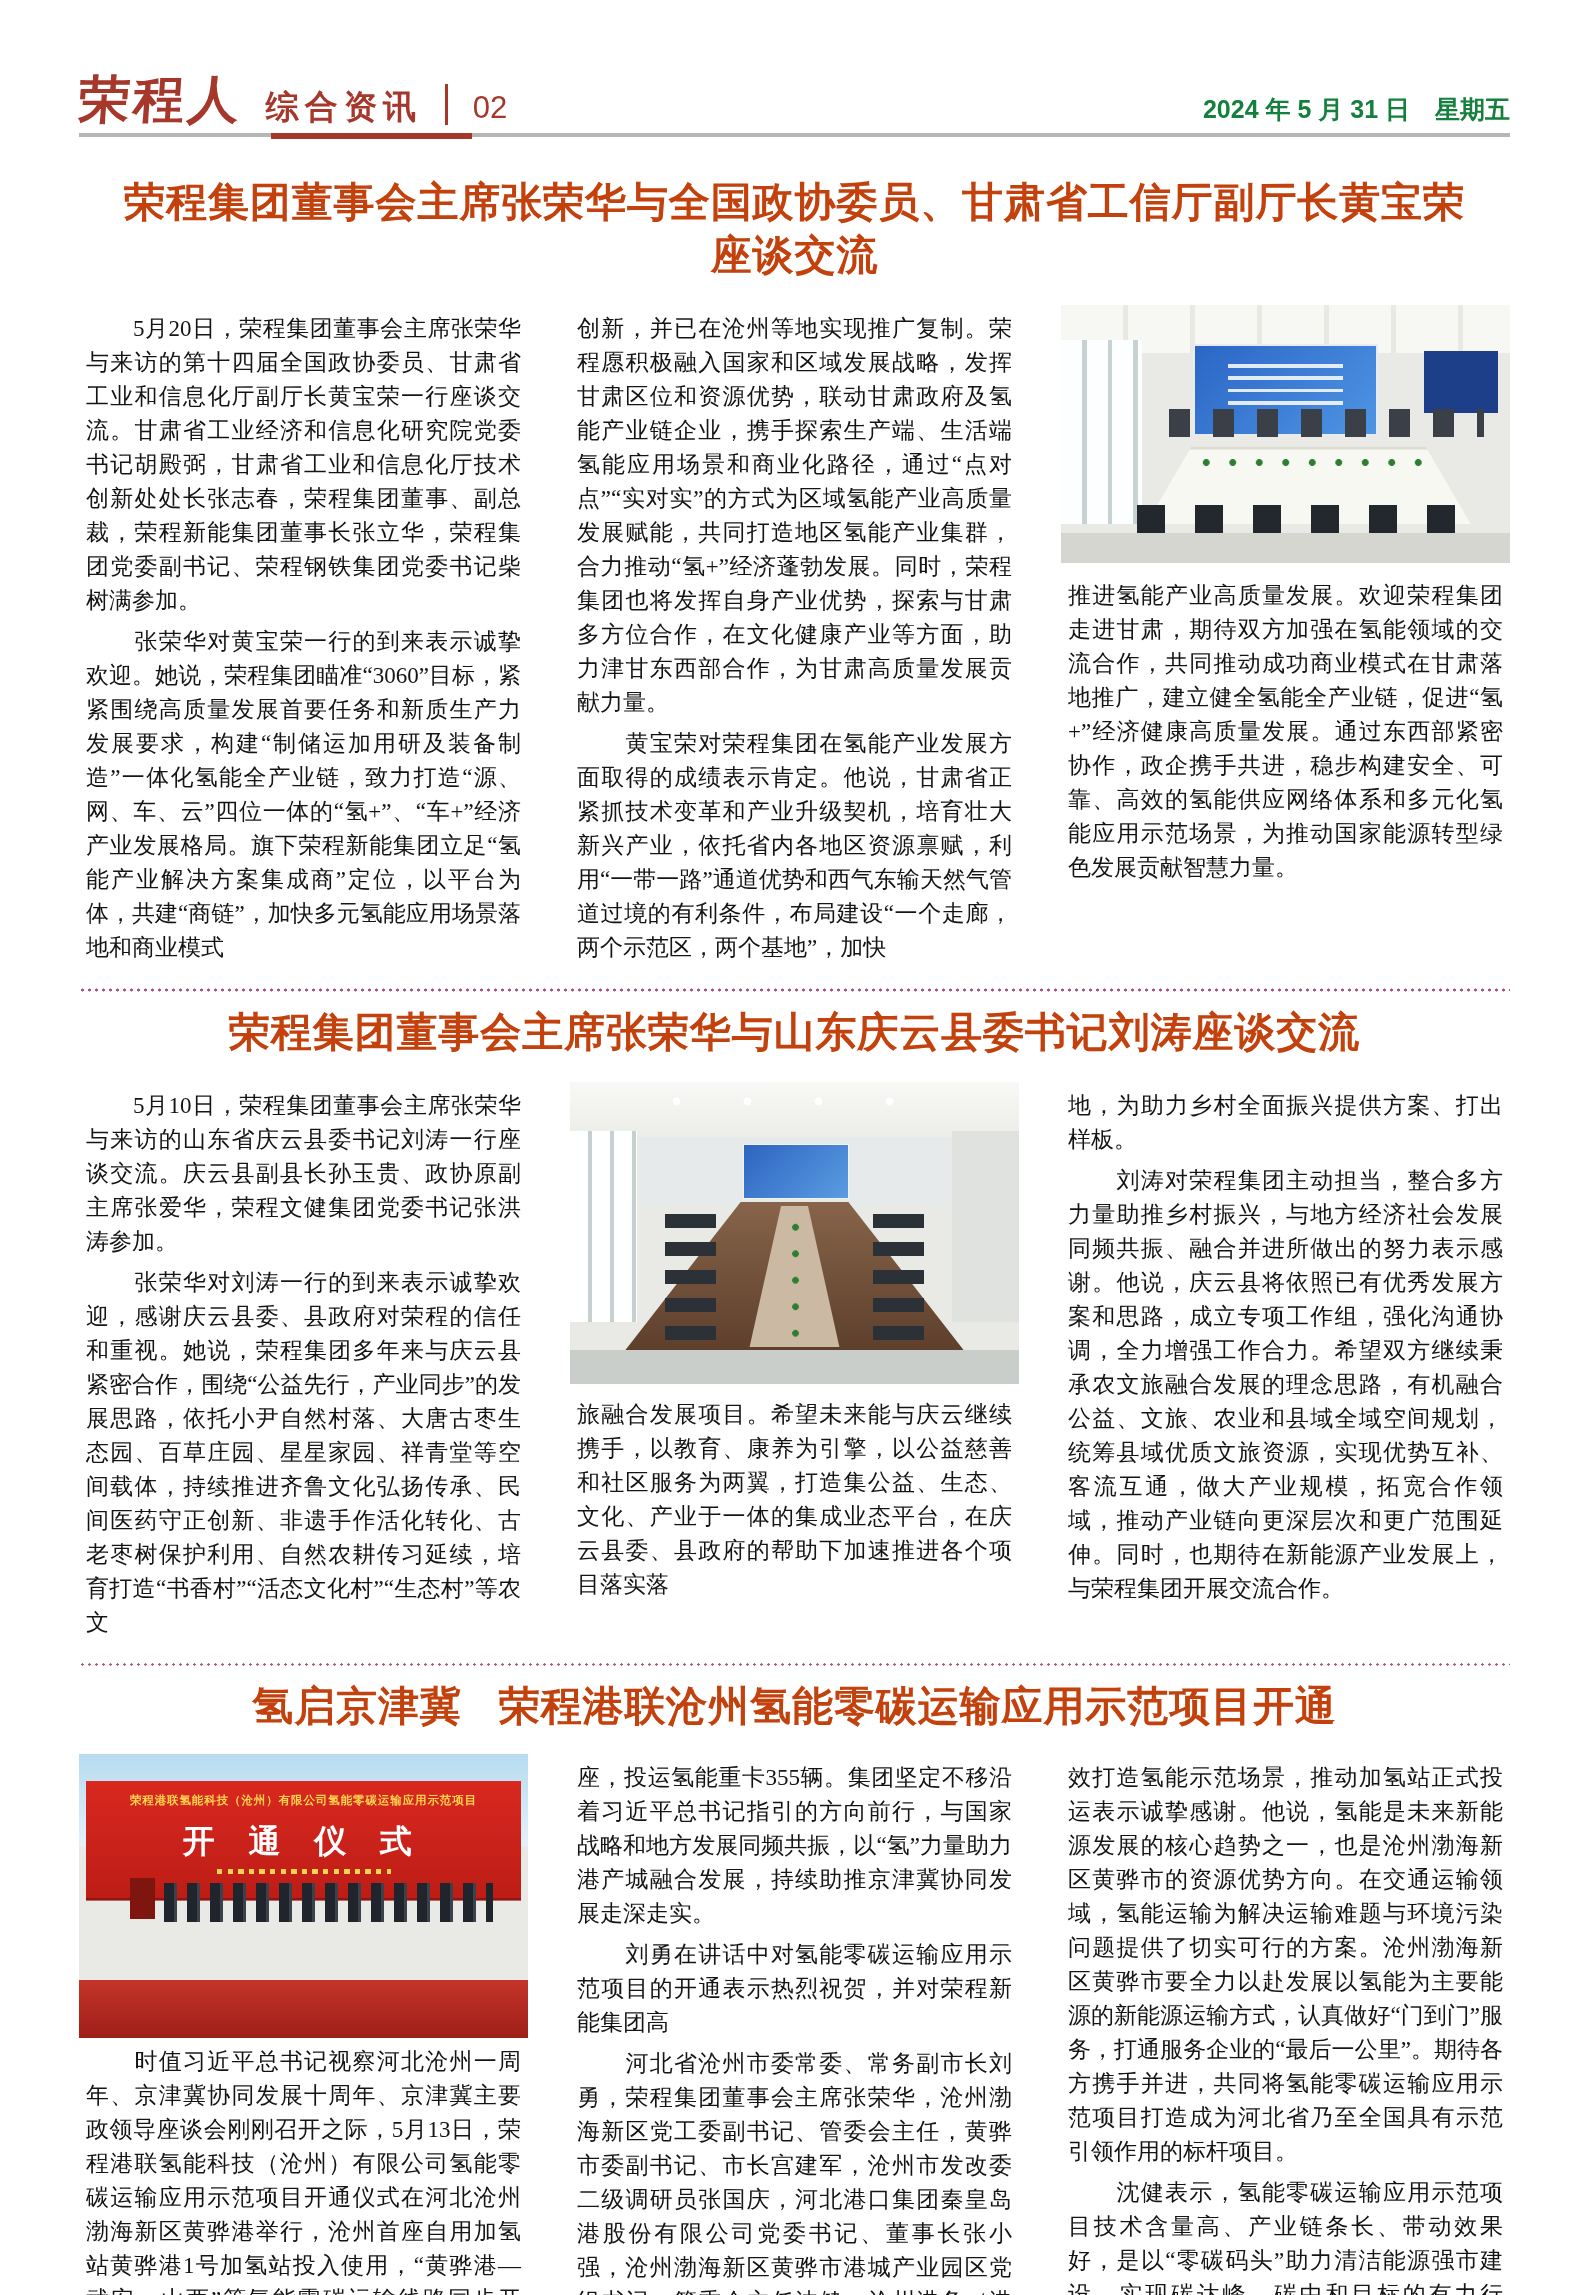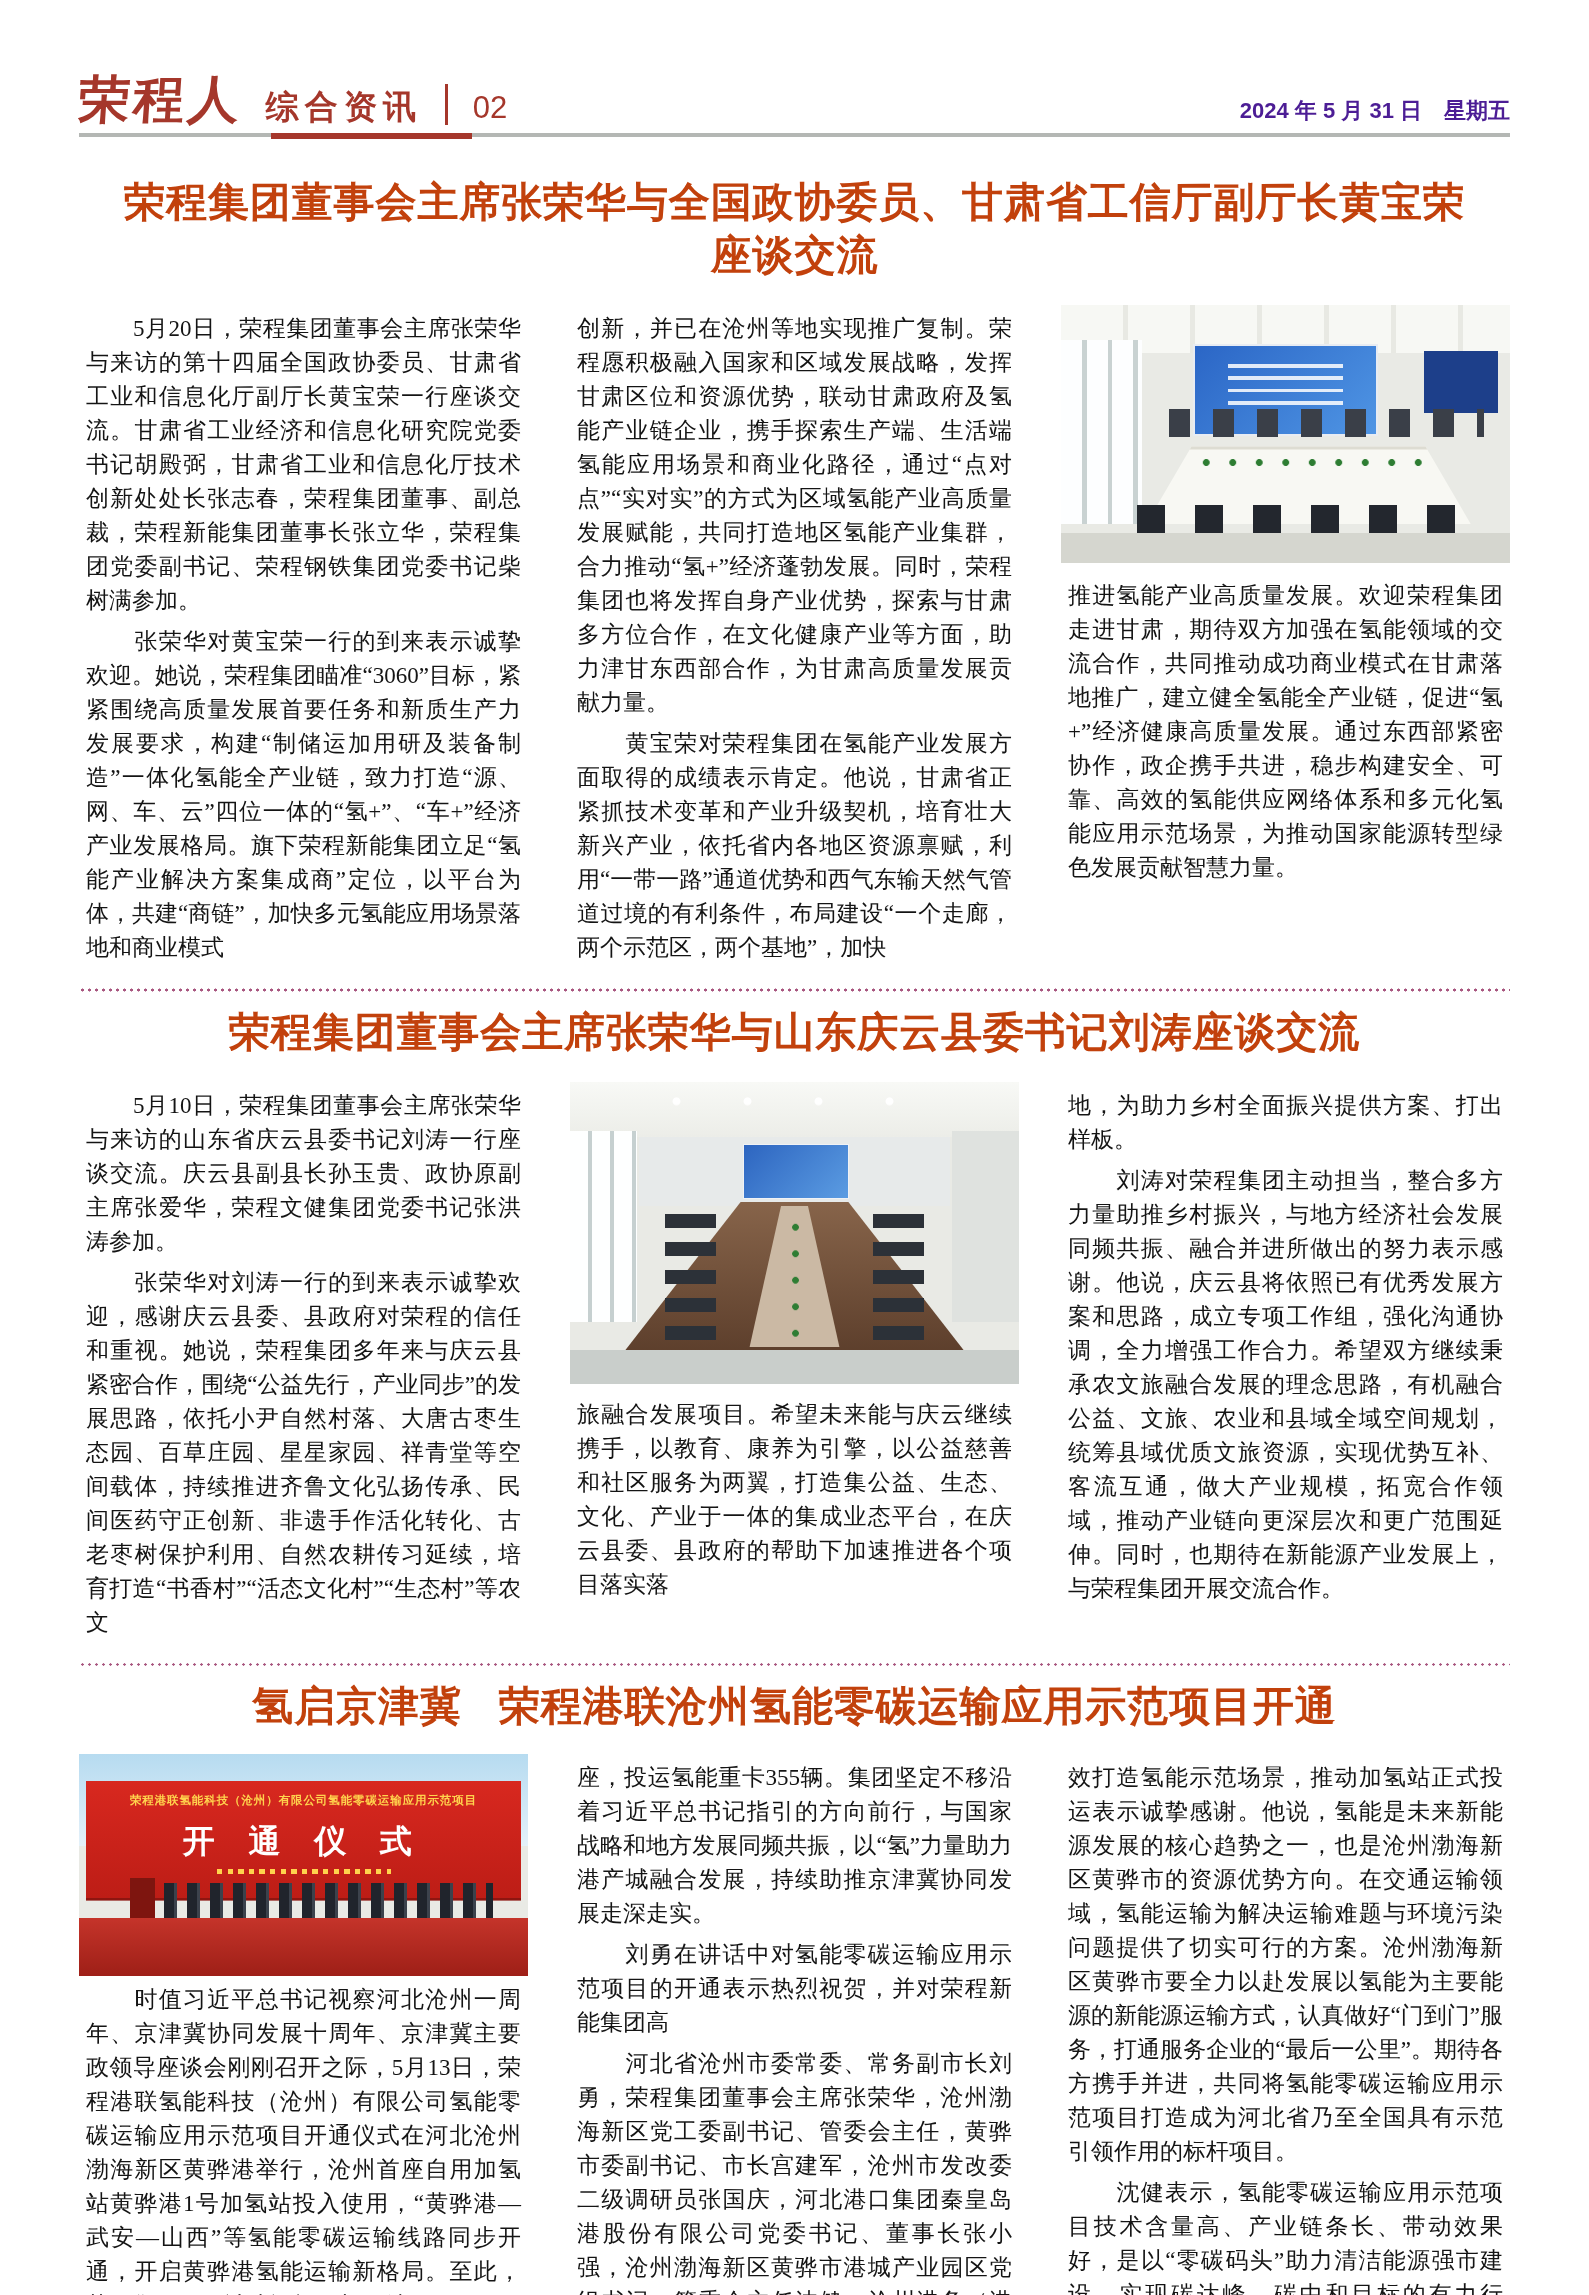--- a/index.html
+++ b/index.html
@@ -9,22 +9,22 @@
   
   .masthead{display:flex;justify-content:space-between;align-items:flex-end;padding-top:74px;}
   .mast-left{display:flex;align-items:flex-end;gap:23px;}
   .logo{font-family:"DejaVu Serif","Liberation Serif",serif;font-size:51px;font-weight:900;
         color:#a5372b;letter-spacing:3.5px;line-height:1;transform:skewX(-4deg);}
   .section{font-family:"Liberation Sans","DejaVu Sans",sans-serif;font-size:33px;font-weight:700;
         color:#a5372b;letter-spacing:6.2px;line-height:1;padding-bottom:1.8px;}
   .mast-divider{width:2.6px;height:41px;background:#a5372b;margin:0 1.8px 0 0;}
   .pageno{font-family:"Liberation Sans","DejaVu Sans",sans-serif;font-size:31px;color:#a5372b;
         line-height:1;padding-bottom:1.8px;}
-  .mast-date{font-family:"Liberation Sans","DejaVu Sans",sans-serif;font-size:22px;font-weight:700;
-        color:#4c1d95;line-height:1;padding-bottom:3.5px;}
+  .mast-date{font-family:"Liberation Sans","DejaVu Sans",sans-serif;font-size:25px;font-weight:700;
+        color:#15803d;line-height:1;padding-bottom:3.5px;}
   .mast-rule{position:relative;height:4.4px;background:#b4b7b4;margin-top:8px;}
   .mast-rule-red{position:absolute;left:192px;top:0;width:201px;height:6.2px;background:#a5372b;}
 
   
   .headline{font-family:"Liberation Sans","DejaVu Sans",sans-serif;font-weight:900;color:#c2410c;
         text-align:center;font-size:41px;line-height:53px;letter-spacing:0.9px;margin:0;}
   .headline.h1a{margin:39px 0 23px;}
   .headline.h1b{margin:14px 0 23px;}
   .headline.h1c{margin:14px 0 21px;}
   .hspace{display:inline-block;width:37px;}
@@ -37,21 +37,21 @@
 
   
   .sep{height:3.5px;margin:16px 0 8.8px;
        background-image:radial-gradient(circle,#a8567f 1.1px,rgba(168,86,127,0) 1.6px);
        background-size:7px 3.5px;background-repeat:repeat-x;background-position:0 50%;}
 
   
   .photo{position:relative;width:100%;overflow:hidden;background:#e9eae5;}
   .photo1{height:258px;margin-bottom:16px;}
   .photo2{height:302px;margin-bottom:14px;}
-  .photo3{height:222px;margin-bottom:4px;}
+  .photo3{height:284px;margin-bottom:4px;}
 
   
   .p1-ceiling{position:absolute;left:0;top:0;right:0;height:48px;
       background:repeating-linear-gradient(90deg,#f7f8f4 0 62px,#e8e9e3 62px 67px);}
   .p1-windows{position:absolute;left:0;top:35px;width:81px;bottom:39px;
       background:repeating-linear-gradient(90deg,#fdfeff 0 21px,#c9d2d2 21px 25.6px);}
   .p1-screen{position:absolute;left:132px;top:39px;width:181px;height:88px;
       background:linear-gradient(135deg,#2b66c6,#4f95e4);border:2.6px solid #e8ecf2;}
   .p1-screen-text{position:absolute;left:18%;top:20%;width:64%;height:52%;
       background:repeating-linear-gradient(180deg,rgba(255,255,255,.85) 0 3.5px,rgba(255,255,255,0) 3.5px 12.4px);}

